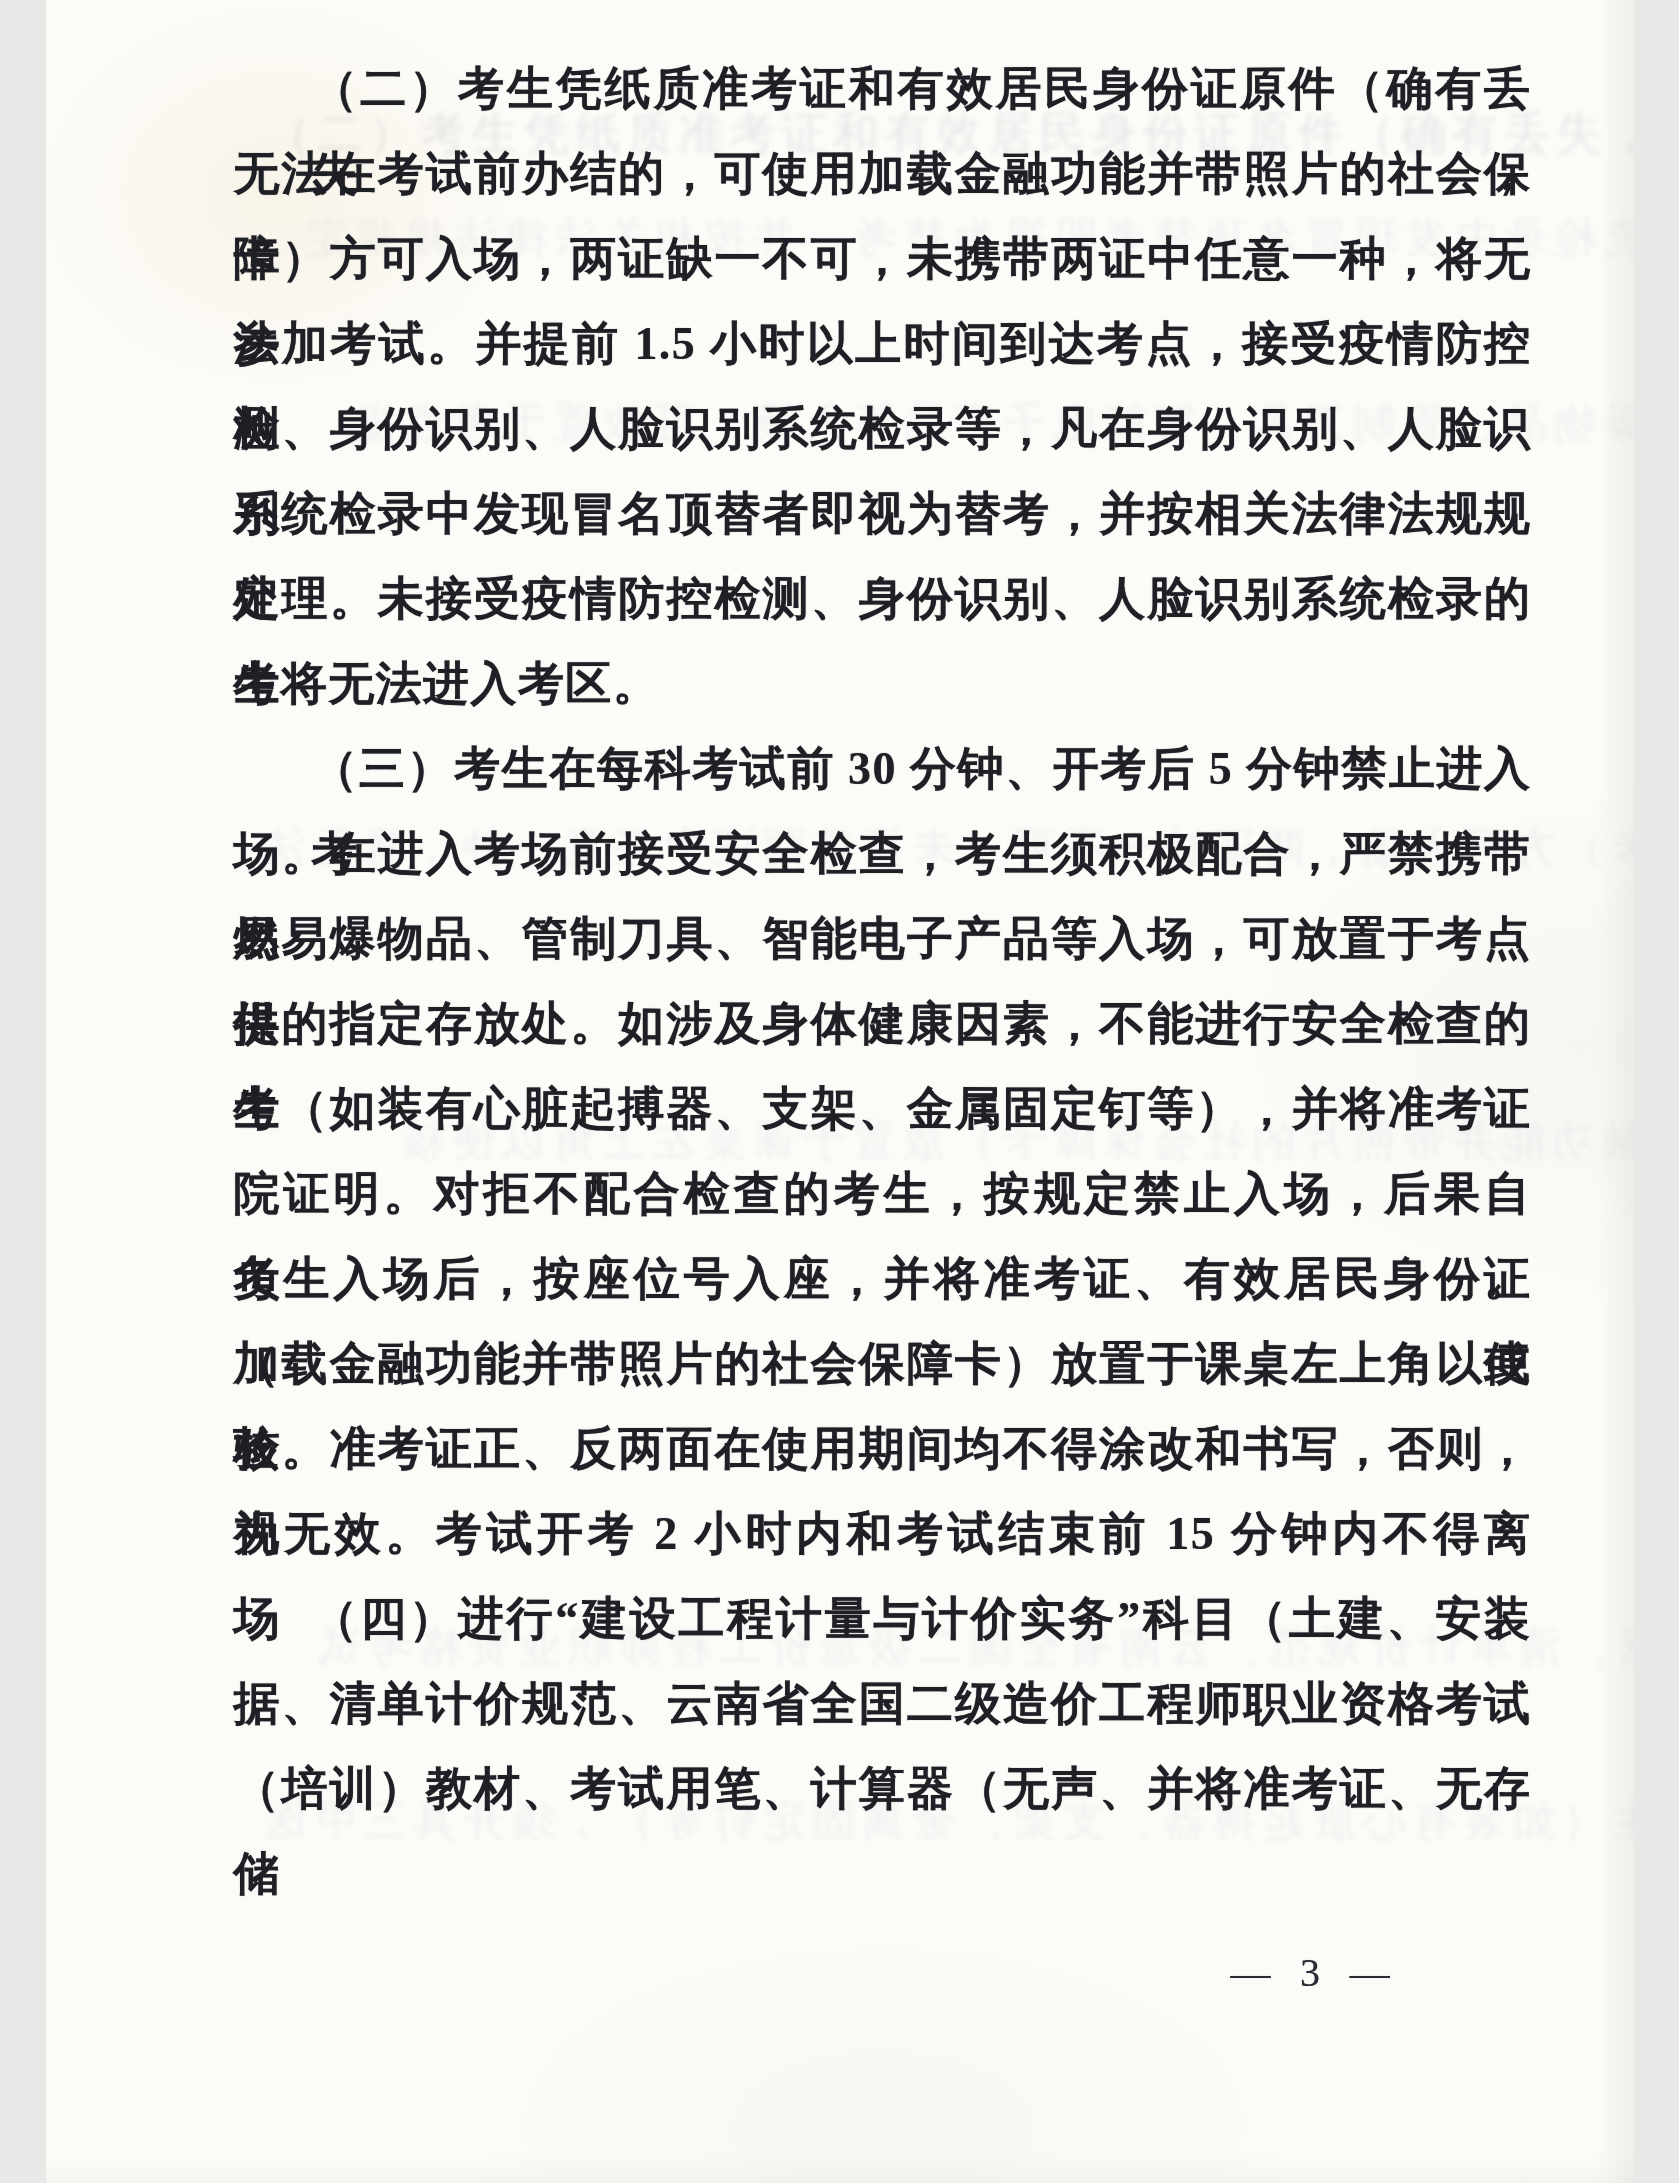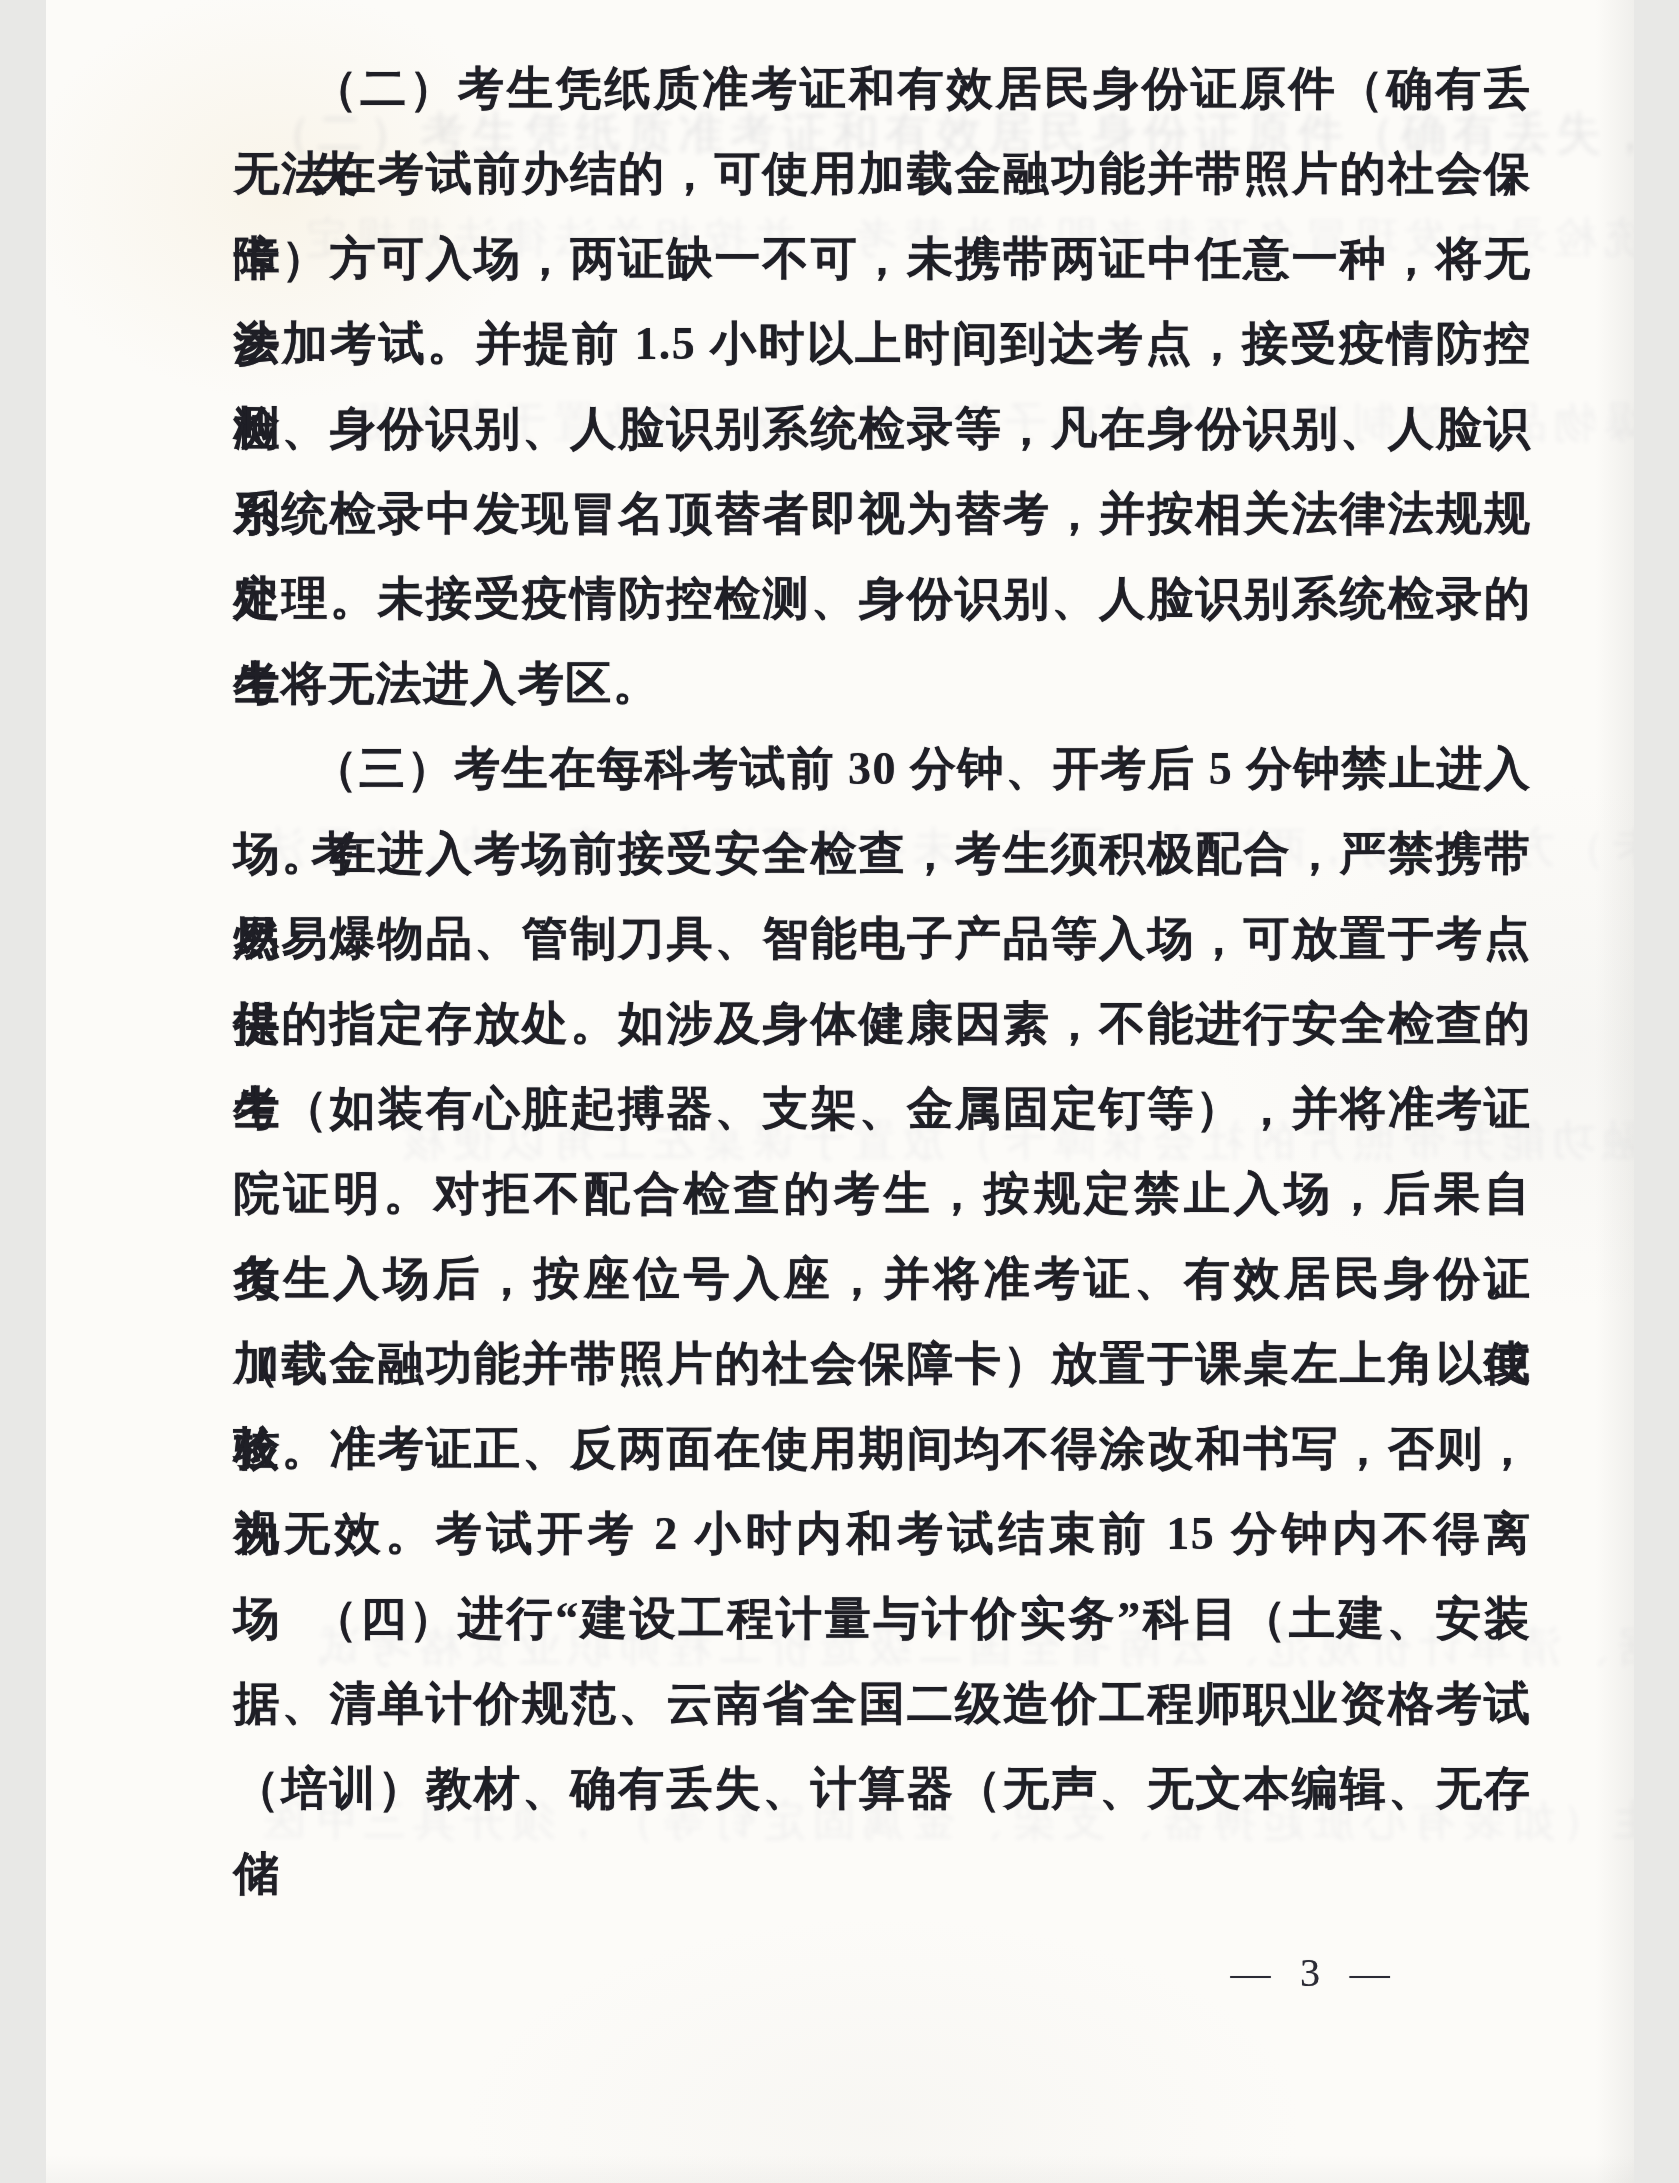--- a/index.html
+++ b/index.html
@@ -117,21 +117,21 @@
     <div class="line">燃易爆物品、管制刀具、智能电子产品等入场，可放置于考点提</div>
     <div class="line">供的指定存放处。如涉及身体健康因素，不能进行安全检查的考</div>
     <div class="line">生（如装有心脏起搏器、支架、金属固定钉等），并将准考证</div>
     <div class="line">院证明。对拒不配合检查的考生，按规定禁止入场，后果自负。</div>
     <div class="line">考生入场后，按座位号入座，并将准考证、有效居民身份证（或</div>
     <div class="line">加载金融功能并带照片的社会保障卡）放置于课桌左上角以便核</div>
     <div class="line">验。准考证正、反两面在使用期间均不得涂改和书写，否则，视</div>
     <div class="line">为无效。考试开考 2 小时内和考试结束前 15 分钟内不得离场。</div>
     <div class="line indent">（四）进行“建设工程计量与计价实务”科目（土建、安装</div>
     <div class="line">据、清单计价规范、云南省全国二级造价工程师职业资格考试</div>
-    <div class="line">（培训）教材、确有丢失、计算器（无声、无文本编辑、无存储</div>
+    <div class="line">（培训）教材、考试用笔、计算器（无声、并将准考证、无存储</div>
   </div>
 
   <div class="pagenum">— 3 —</div>
 
   <div class="edge-right"></div>
   <div class="edge-bottom"></div>
 </div>
 
 
 </body></html>

